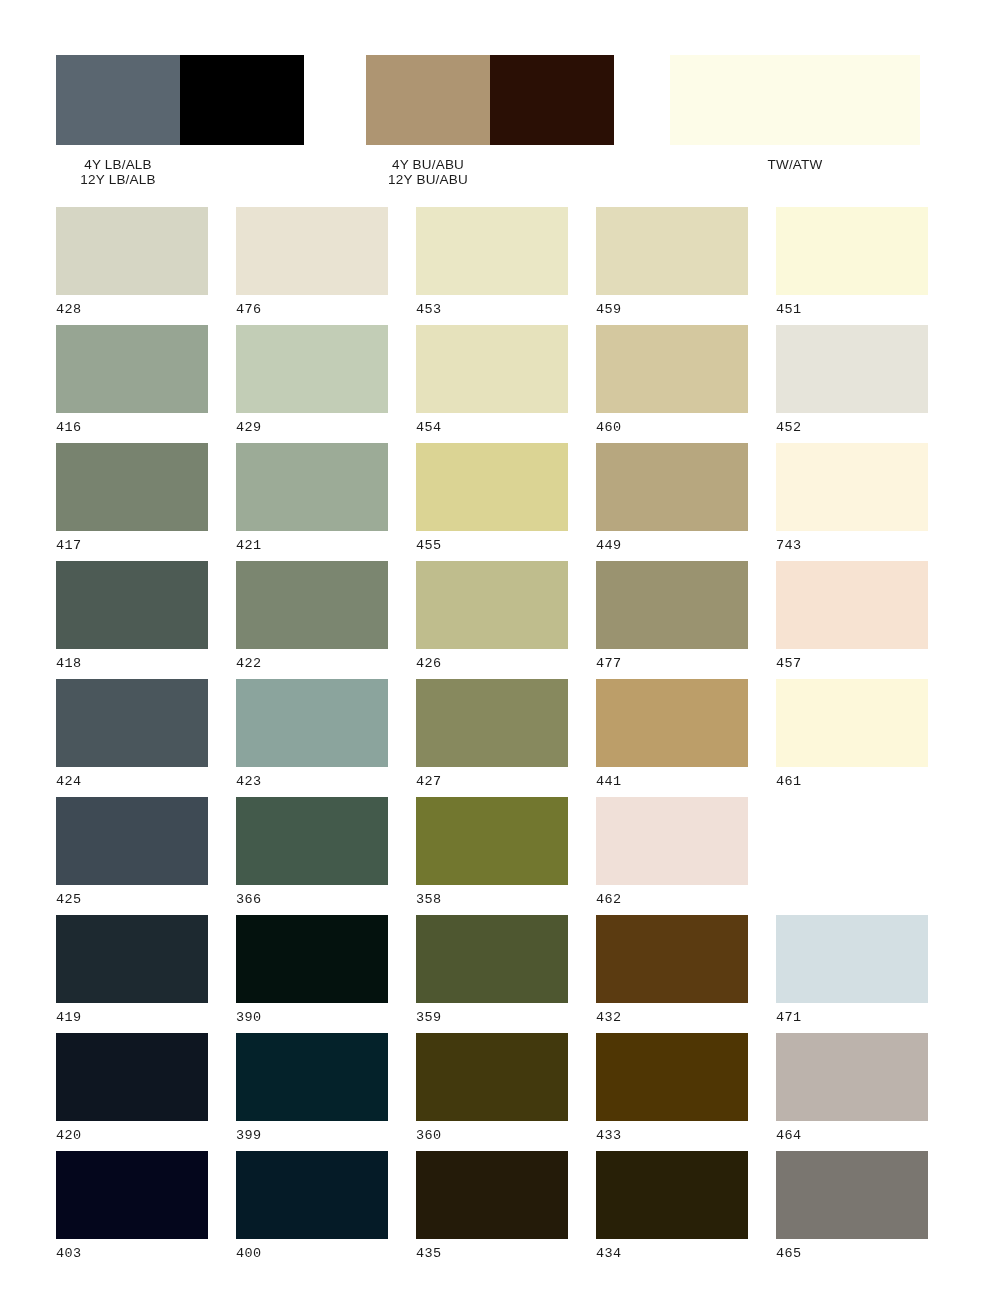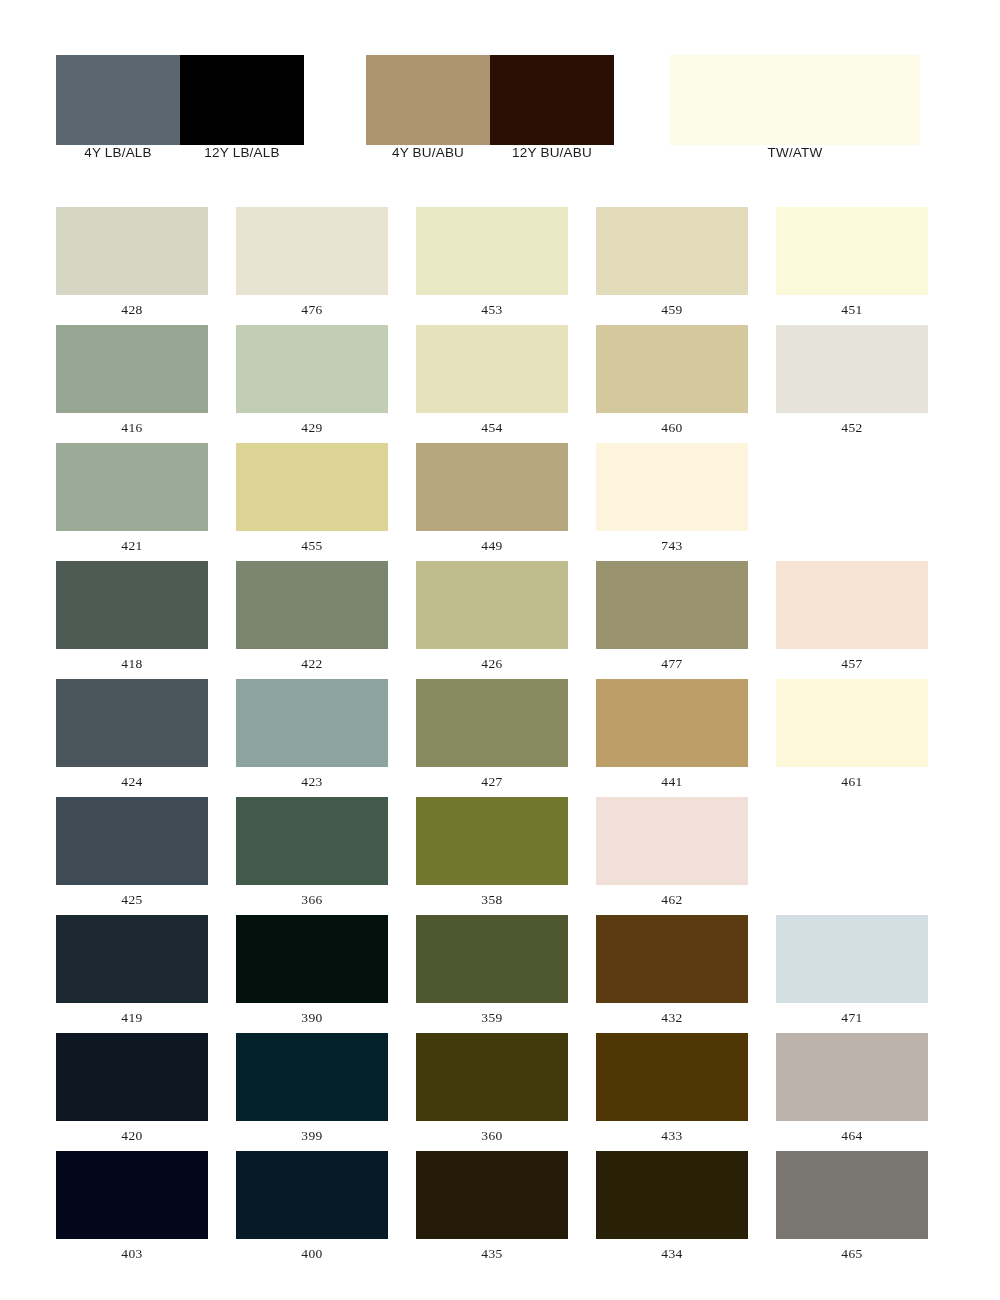--- a/index.html
+++ b/index.html
@@ -46,21 +46,22 @@
     flex-direction: row;
     height: 90px;
   }
 
   .header-chip {
     height: 90px;
   }
 
   .header-labels {
     display: flex;
-    flex-direction: row;
+    flex-direction: column;
+    margin-top: 12px;
   }
 
   .header-label {
     text-align: center;
     font-size: 13.5px;
     letter-spacing: 0.2px;
     color: #1c1c1c;
     font-family: "Liberation Sans", sans-serif;
     white-space: nowrap;
   }
@@ -99,25 +100,24 @@
   .swatch-color {
     width: 152px;
     height: 88px;
     display: block;
   }
 
   .swatch-label {
     width: 152px;
     height: 14px;
     line-height: 30px;
-    text-align: center;
     font-size: 13.5px;
     letter-spacing: 0.4px;
     color: #1c1c1c;
-    font-family: Liberation Serif, serif;
+    font-family: Liberation Mono, monospace;
   }
 </style>
 </head>
 <body>
 
 <div id="page">
 
   <div id="header-band">
 
     <div class="header-group" id="group-lb">
@@ -193,20 +193,24 @@
           <div class="swatch-color" style="background: rgb(212, 200, 159);"></div>
           <div class="swatch-label">460</div>
         </div>
         <div class="swatch-cell">
           <div class="swatch-color" style="background: rgb(230, 228, 218);"></div>
           <div class="swatch-label">452</div>
         </div>
       </div>
       <div class="swatch-row">
         <div class="swatch-cell">
+          <div class="swatch-color" style="background: rgb(120, 131, 111);"></div>
+          <div class="swatch-label">417</div>
+        </div>
+        <div class="swatch-cell">
           <div class="swatch-color" style="background: rgb(156, 171, 151);"></div>
           <div class="swatch-label">421</div>
         </div>
         <div class="swatch-cell">
           <div class="swatch-color" style="background: rgb(219, 212, 148);"></div>
           <div class="swatch-label">455</div>
         </div>
         <div class="swatch-cell">
           <div class="swatch-color" style="background: rgb(183, 167, 127);"></div>
           <div class="swatch-label">449</div>

